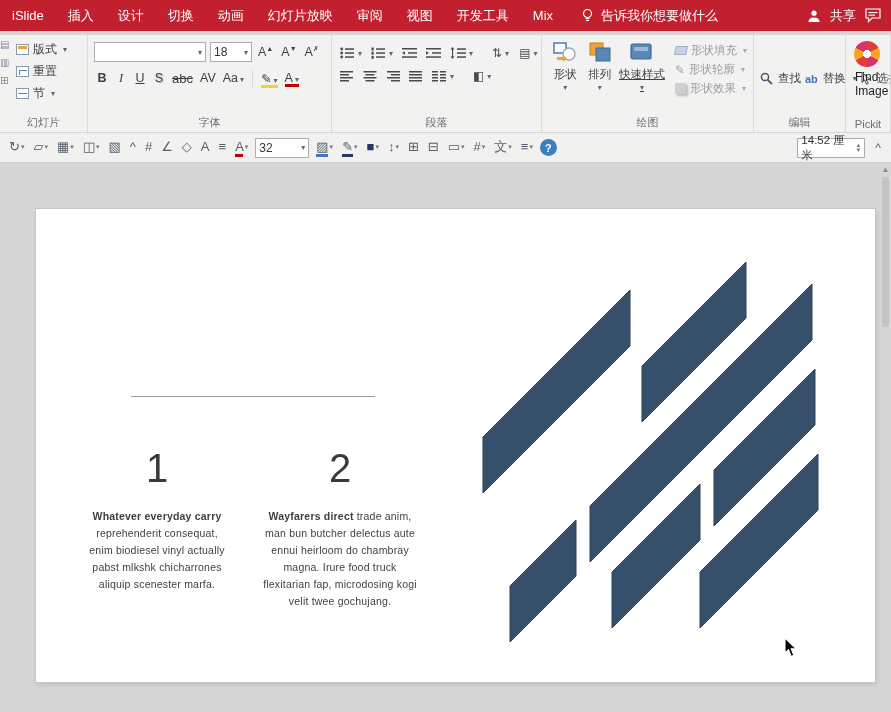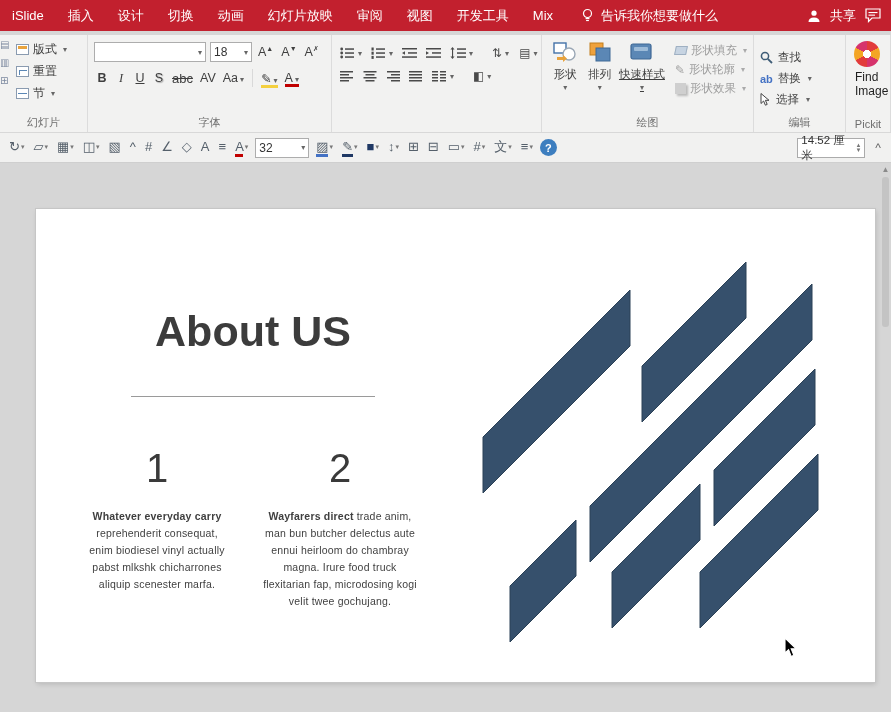--- a/index.html
+++ b/index.html
@@ -70,21 +70,21 @@
   .bigbtn.wide { width:58px;text-decoration:underline; }
   .bigbtn .blabel { font-size:11.5px; color:#3f3f3f; margin-top:4px; white-space:nowrap; }
   .bigbtn .bdd { font-size:8px; color:#666; margin-top:1px; }
   .drawstack { display:flex; flex-direction:column; gap:4px; margin-left:8px; margin-top:4px; }
   .stackbtn { display:flex; align-items:center; gap:4px; font-size:11.5px; color:#9d9d9d; white-space:nowrap; cursor:default; }
   .stackbtn .dd { color:#aaa; }
   .fx-box { width:11px; height:11px; background:#cfcfcf; box-shadow:2px 2px 2px #bbb; }
   .pencil-gray { color:#a0a0a0; font-size:12px; }
   .bucket { width:12px; height:9px; background:#c7d4e2; border:1px solid #9fb0c2; transform:skewX(-12deg); }
   
-  .g-edit { width:92px; display:flex; flex-direction:column; gap:4px;justify-content:center; }
+  .g-edit { width:92px; display:flex; flex-direction:row; gap:4px; }
   .editbtn { display:flex; align-items:center; gap:5px; font-size:11.5px; color:#3f3f3f; margin-top:2px; white-space:nowrap; cursor:default; }
   .ab-ico { color:#4472c4; font-weight:bold; font-size:11px; }
   
   .g-pickit { flex:1; display:flex; flex-direction:column; align-items:flex-start; overflow:hidden; }
   .pickit-logo {
     width:26px; height:26px; border-radius:50%; margin:2px 0 3px 2px;
     background:
       radial-gradient(circle at center, #ffffff 0 4px, rgba(0,0,0,0) 4px),
       conic-gradient(#e23b3b 0 60deg, #f4a524 60deg 120deg, #d6336c 120deg 180deg,
                      #e23b3b 180deg 240deg, #f4a524 240deg 300deg, #d6336c 300deg 360deg);
@@ -341,20 +341,21 @@
             </svg>
           <span class="dd">▾</span>
         </span>
         <span class="pright">
           <span class="pbtn">
               <span class="pglyph">◧</span>
               <span class="dd">▾</span>
             </span>
         </span>
       </div>
+      <div class="rgroup-label">段落</div>
     </div>
 
     <div class="rgroup g-draw">
       <div class="bigbtn">
         <svg width="24" height="22" viewBox="0 0 24 22">
           <rect x="1" y="2" width="12" height="10" fill="#ffffff" stroke="#4472a8" stroke-width="1.4"></rect>
           <circle cx="16" cy="13" r="6" fill="#ffffff" stroke="#9aa7b5" stroke-width="1.4"></circle>
           <polygon points="4,16 10,16 10,14 14,17.5 10,21 10,19 4,19" fill="#e8a33d"></polygon>
         </svg>
         <span class="blabel">形状</span>
@@ -526,21 +527,20 @@
       <span class="spin">
           <span>▲</span>
           <span>▼</span>
         </span>
     </span>
     <span class="tb-caret">^</span>
   </div>
 
   <div class="canvas">
     <div class="slide">
-      <div class="slide-title">About US</div>
       <div class="slide-divider"></div>
 
       <div class="slide-col" style="left:50px; width:142px;">
         <div class="col-number">1</div>
         <p class="col-text">
           <span class="lead">Whatever everyday carry</span><span> reprehenderit consequat, enim biodiesel vinyl actually pabst mlkshk chicharrones aliquip scenester marfa.</span>
         </p>
       </div>
 
       <div class="slide-col" style="left:226px; width:156px;">

